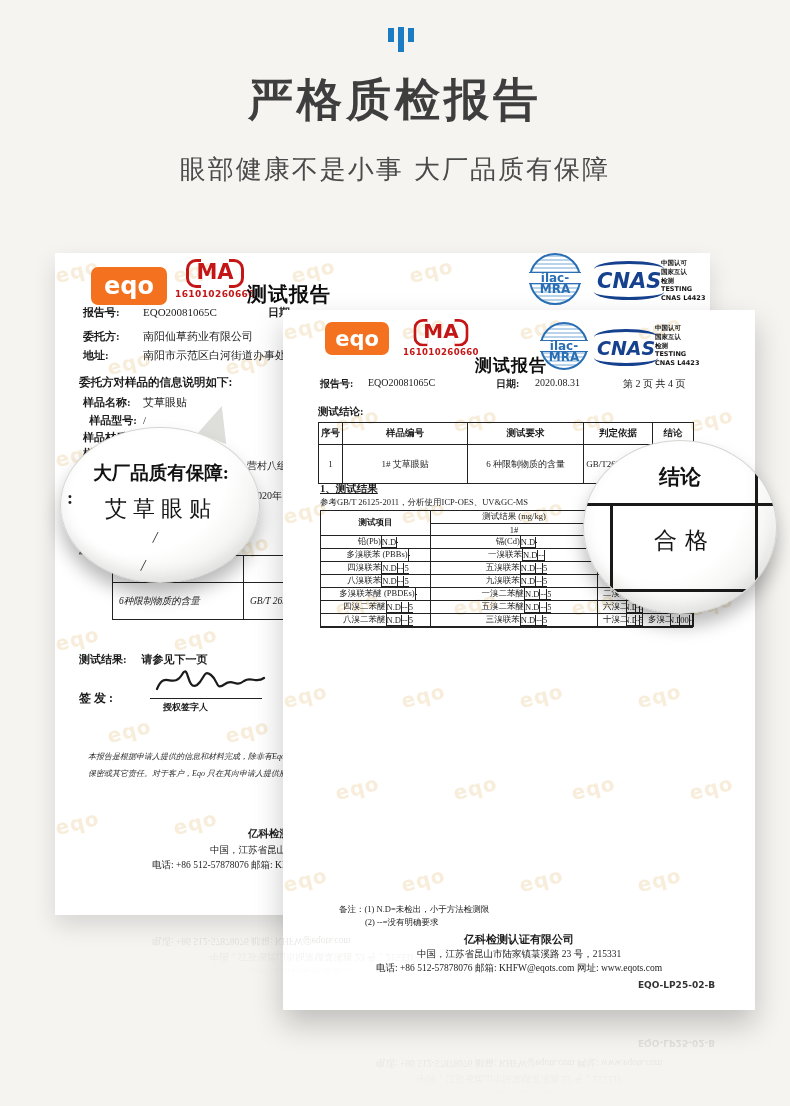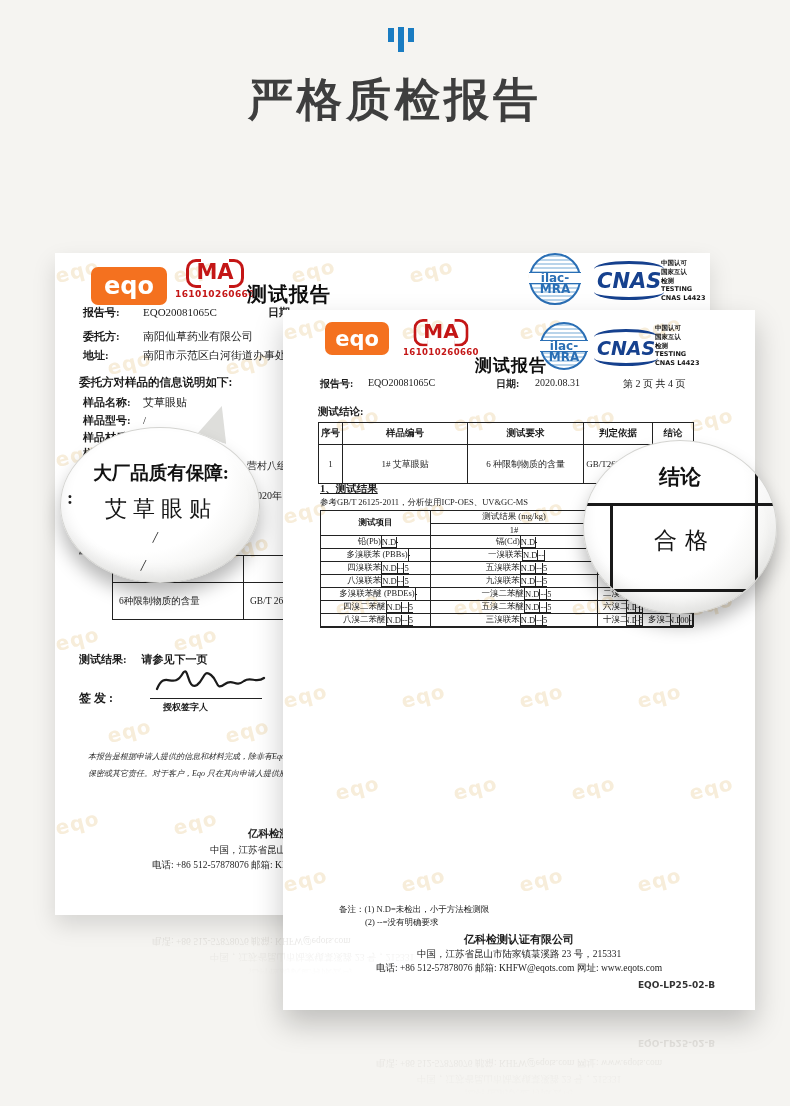--- a/index.html
+++ b/index.html
@@ -62,21 +62,21 @@
   .row-abs { position:absolute; white-space:nowrap; }
 
   
   .dl-field { position:absolute; left:28px; font-size:11px; white-space:nowrap; }
   .dl-field .fl { display:inline-block; width:60px; font-weight:bold; }
   .dl-head { position:absolute; left:24px; font-size:11.5px; font-weight:bold; white-space:nowrap; }
   .mtable { position:absolute; left:57px; top:302px; width:351px; display:grid;
             grid-template-columns:131px 220px; grid-template-rows:27px 36px;
             border:1.5px solid #222; font-size:9.5px; }
   .mtable div { border-right:1px solid #222; border-bottom:1px solid #222;
-                display:flex; align-items:center; }
+                display:flex; align-items:center;font-style:italic; }
   .mtable .hc { justify-content:center; font-weight:bold; }
   .mtable .lc { padding-left:6px; }
   .mtable div:nth-child(2n) { border-right:none; }
   .mtable div:nth-child(3), .mtable div:nth-child(4) { border-bottom:none; }
   .sig-svg { position:absolute; left:92px; top:408px; }
   .sig-line { position:absolute; left:95px; top:445px; width:112px; border-bottom:1.5px solid #222; }
   .sig-cap { position:absolute; left:108px; top:448px; font-size:9px; font-weight:bold; }
   .disc { position:absolute; left:33px; width:252px; font-size:8px; font-style:italic; color:#2b2b2b; white-space:nowrap; overflow:hidden; }
   .dl-foot { position:absolute; font-size:9.5px; white-space:nowrap; }
 
@@ -166,20 +166,21 @@
 <body>
 
 <div class="page">
 
   <div class="top-icon">
     <span class="b1"></span>
       <span class="b2"></span>
       <span class="b3"></span>
   </div>
   <div class="hero-title">严格质检报告</div>
+  <div class="hero-sub">眼部健康不是小事 大厂品质有保障</div>
 
   <div class="doc doc-left">
     <div class="wm-layer">
         <span class="wm" style="left: 0px; top: 6px;">eqo</span>
         <span class="wm" style="left: 118px; top: 6px;">eqo</span>
         <span class="wm" style="left: 236px; top: 6px;">eqo</span>
         <span class="wm" style="left: 354px; top: 6px;">eqo</span>
         <span class="wm" style="left: 472px; top: 6px;">eqo</span>
         <span class="wm" style="left: 52px; top: 98px;">eqo</span>
         <span class="wm" style="left: 170px; top: 98px;">eqo</span>
@@ -246,21 +247,21 @@
     <div class="dl-field" style="top:76px;">
       <span class="fl">委托方:</span><span>南阳仙草药业有限公司</span>
     </div>
     <div class="dl-field" style="top:95px;">
       <span class="fl">地址:</span><span>南阳市示范区白河街道办事处魏营村八组</span>
     </div>
     <div class="dl-head" style="top:122px;">委托方对样品的信息说明如下:</div>
     <div class="dl-field" style="top:142px;">
       <span class="fl">样品名称:</span><span>艾草眼贴</span>
     </div>
-    <div class="dl-field" style="top:160px;">
+    <div class="dl-field" style="top:160px;text-align:center;">
       <span class="fl">样品型号:</span><span>/</span>
     </div>
     <div class="dl-field" style="top:177px;">
       <span class="fl">样品材质:</span><span>/</span>
     </div>
     <div class="dl-field" style="top:193px;">
       <span class="fl">样品批号:</span>
     </div>
     <div class="row-abs" style="left:192px;top:206px;font-size:10px;">营村八组</div>
     <div class="row-abs" style="left:197px;top:236px;font-size:10px;">2020年</div>

